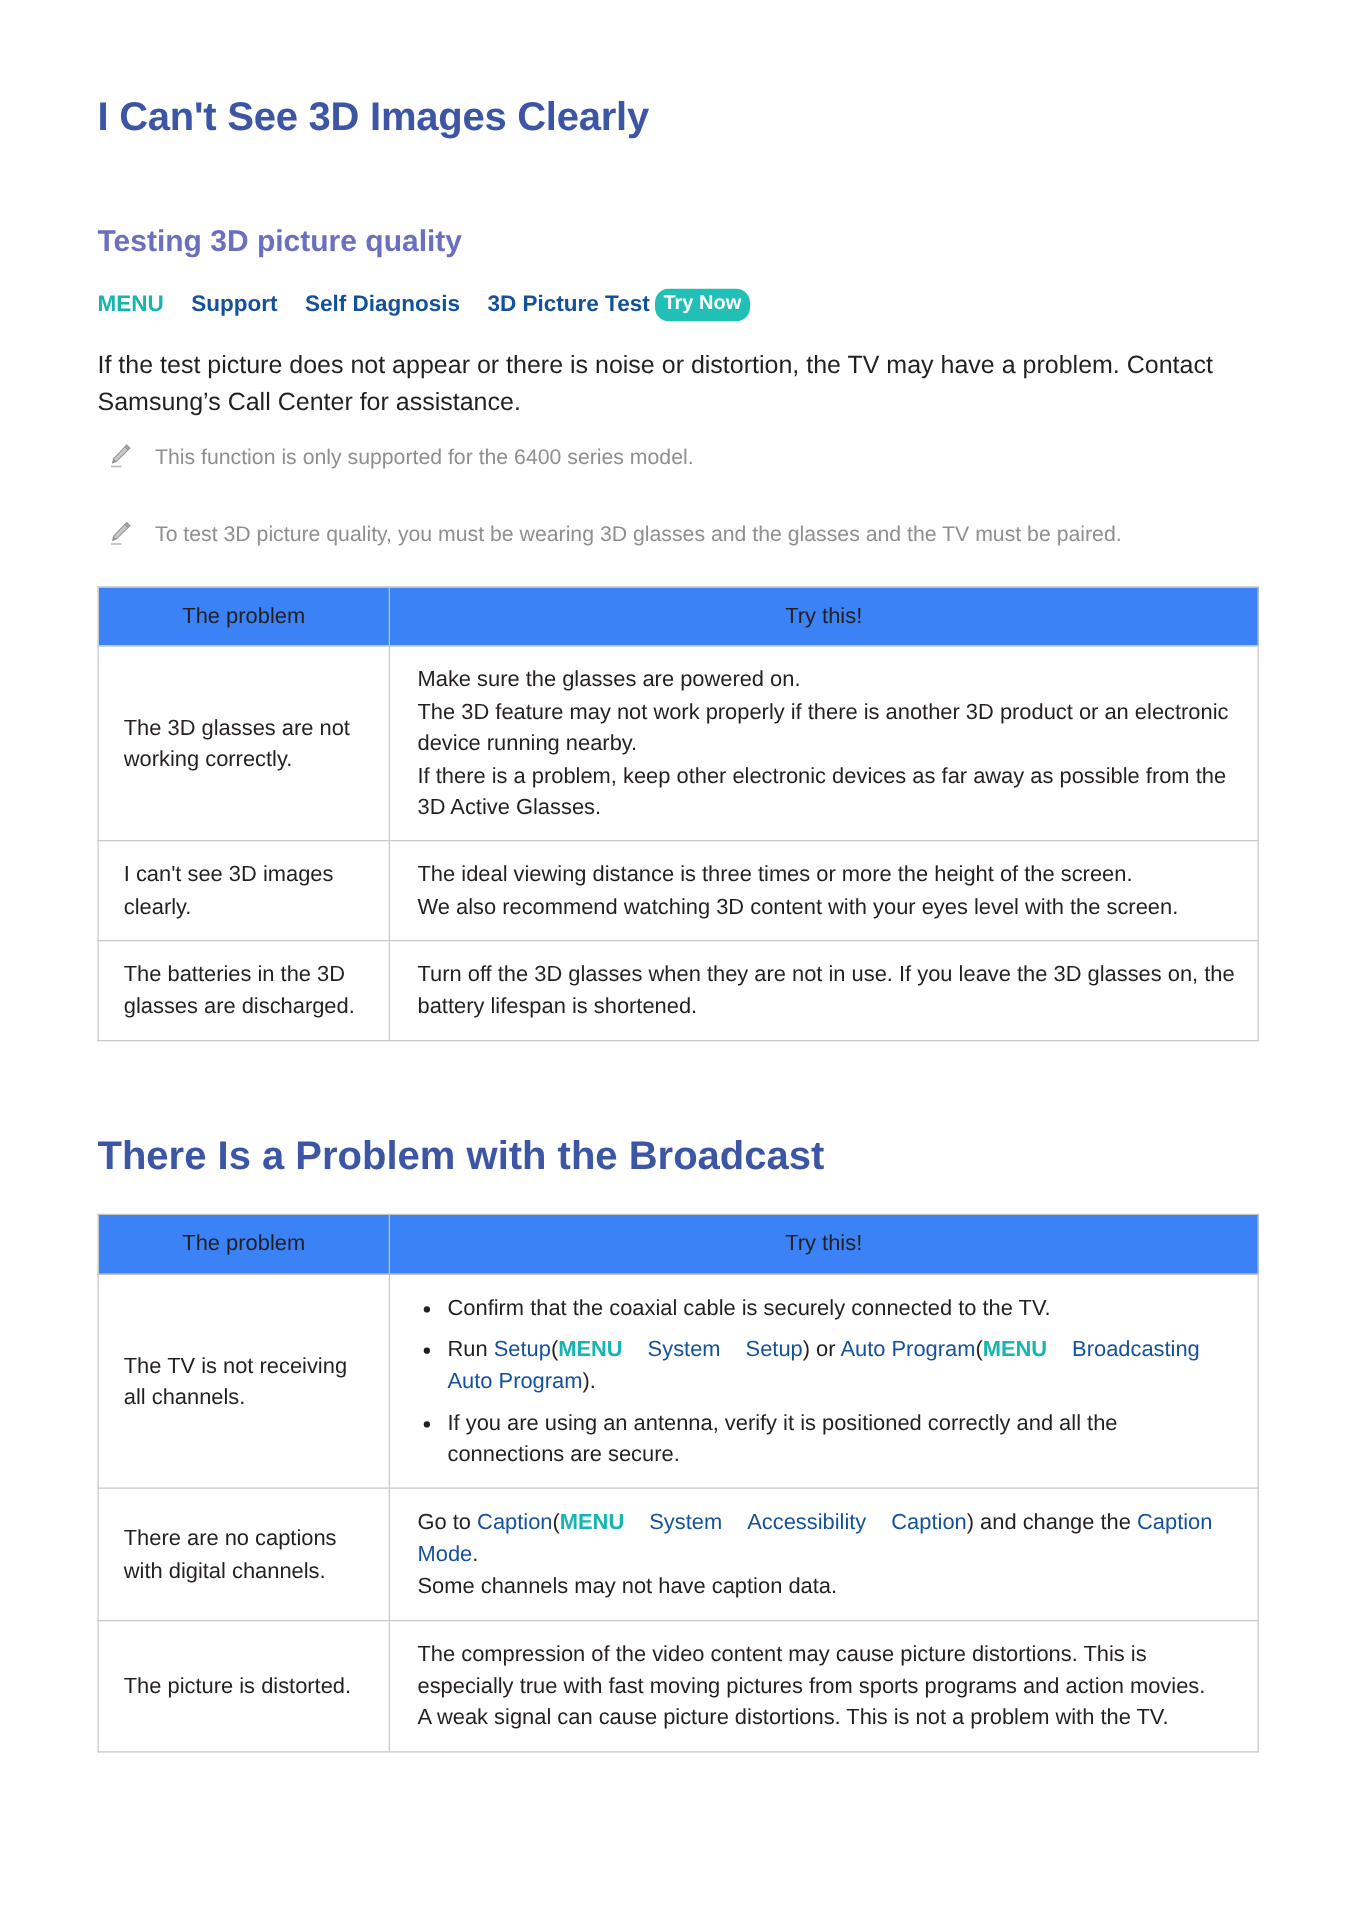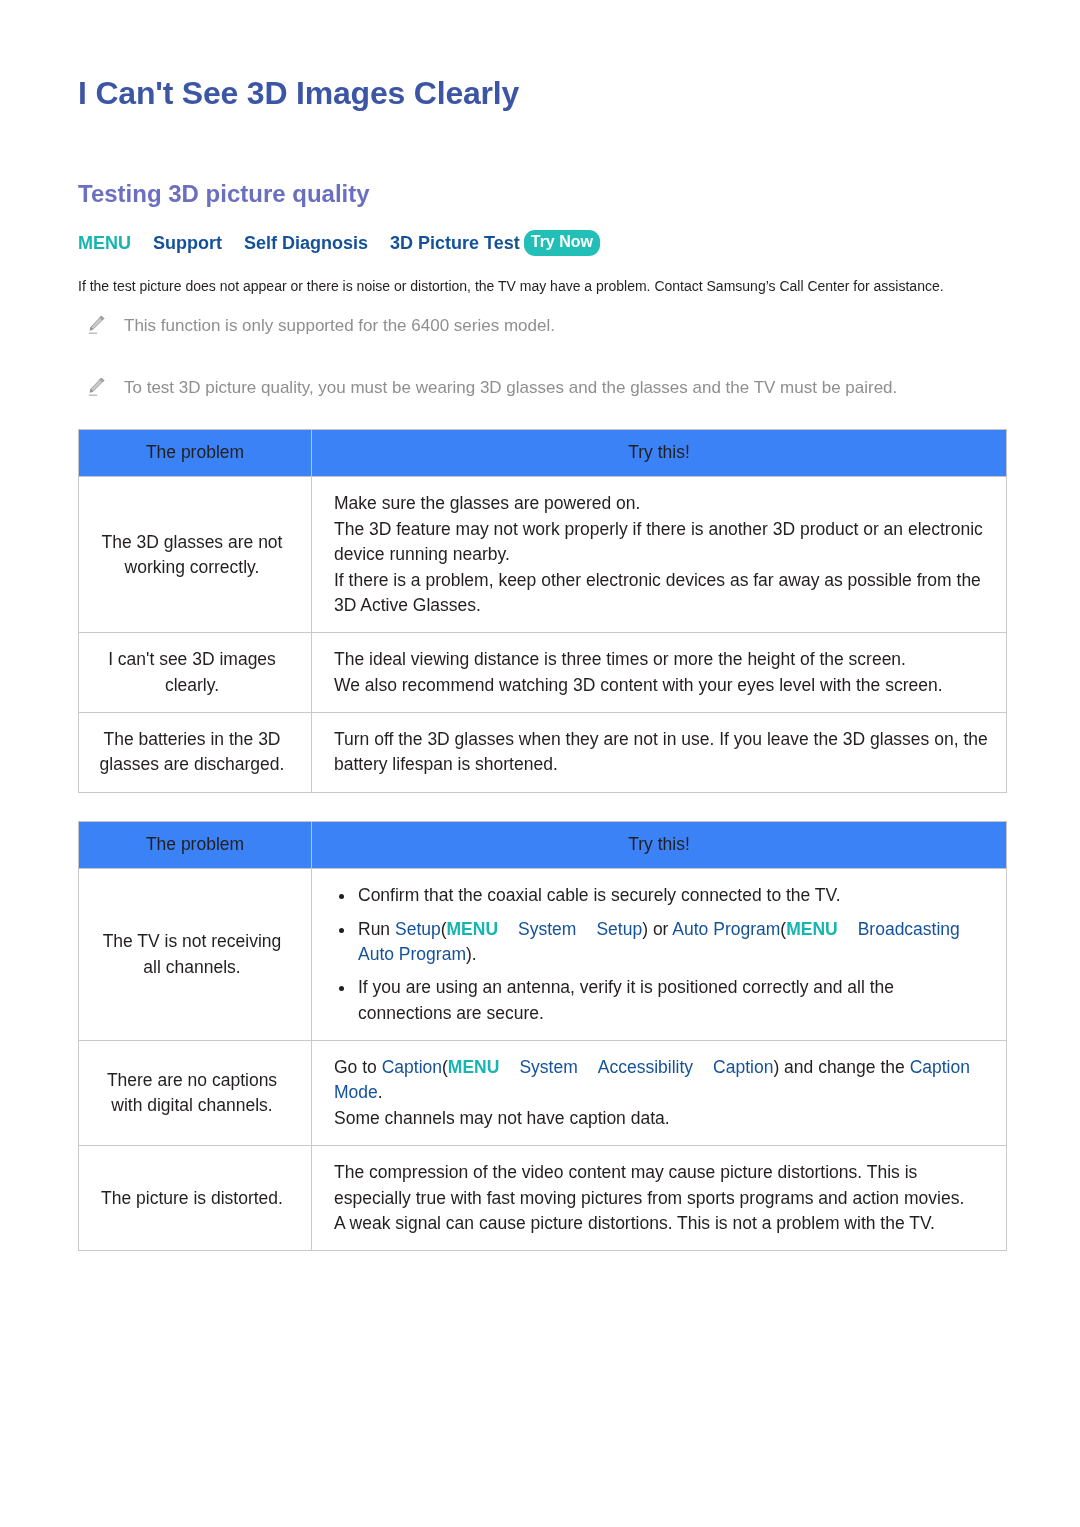--- a/index.html
+++ b/index.html
@@ -61,21 +61,21 @@
     font-weight: bold;
     border-radius: 11px;
     padding: 1px 7px 3px 7px;
     margin-left: 4px;
     position: relative;
     top: -2px;
     line-height: 1.35;
   }
 
   p.body-text {
-    font-size: 14px;
+    font-size: 20px;
     line-height: 1.5;
     margin: 18px 0 0 0;
     color: #231f20;
     max-width: 930px;
   }
 
   .note {
     display: flex;
     align-items: flex-start;
     margin: 16px 0 0 6px;
@@ -111,22 +111,21 @@
   }
   table.issue-table thead th {
     background: #3b82f6;
     text-align: center;
     padding: 10px 6px 11px 6px;
     border-color: #c4c4c4;
   }
   table.issue-table col.c-problem { width: 233px; }
   table.issue-table col.c-try { width: 695px; }
   table.issue-table td.cell-problem {
-    padding: 14px 10px 14px 4px;
-    text-align: center;
+    padding: 14px 10px 14px 20px;
   }
   table.issue-table td.cell-try {
     padding: 14px 14px 14px 22px;
   }
   .line { display: block; }
 
   ul.try-list {
     margin: 0;
     padding: 0;
     list-style: none;
@@ -236,20 +235,21 @@
           <span class="line">The batteries in the 3D</span>
           <span class="line">glasses are discharged.</span>
         </td>
         <td class="cell-try">
           <span class="line">Turn off the 3D glasses when they are not in use. If you leave the 3D glasses on, the battery lifespan is shortened.</span>
         </td>
       </tr>
     </tbody>
   </table>
 
+  <h1 class="doc-title-2">There Is a Problem with the Broadcast</h1>
 
   <table class="issue-table">
     <colgroup>
         <col class="c-problem">
         <col class="c-try">
       </colgroup>
     <thead>
       <tr>
         <th>The problem</th>
         <th>Try this!</th>

